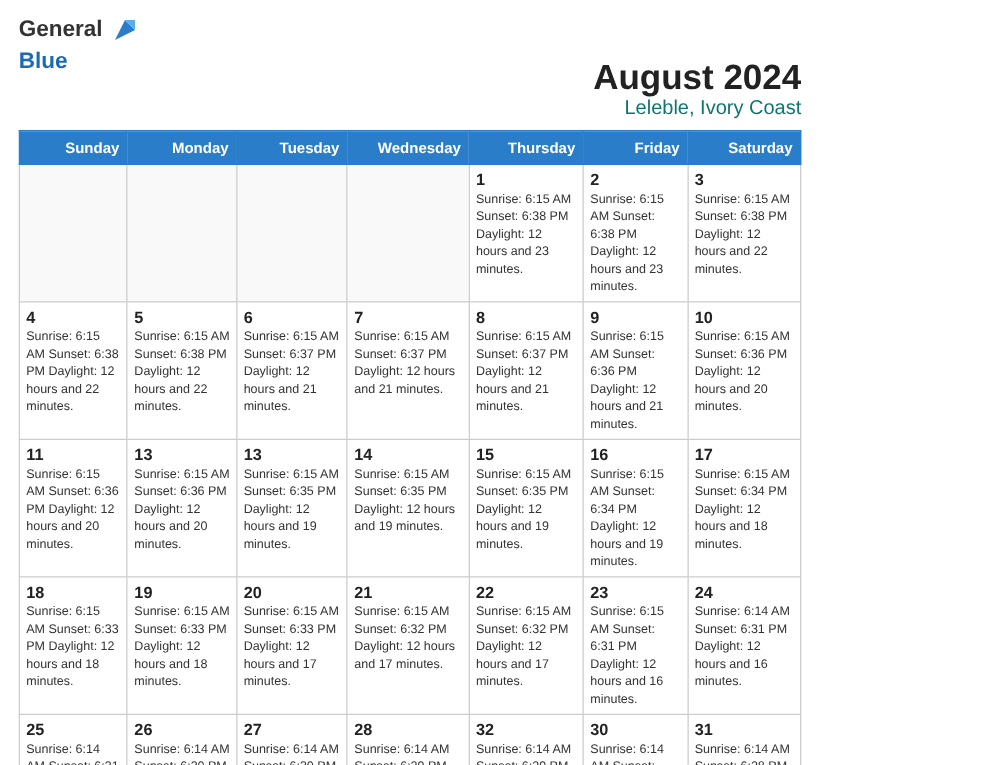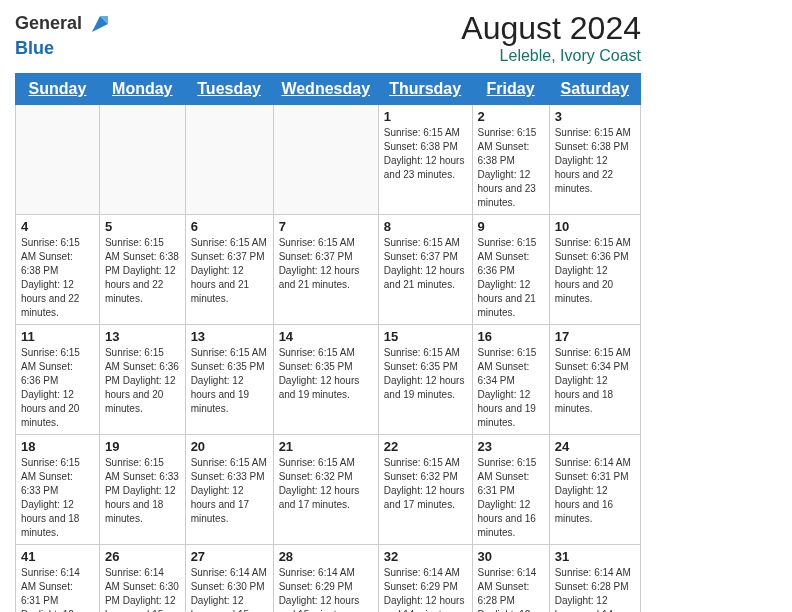--- a/index.html
+++ b/index.html
@@ -34,42 +34,42 @@
     .logo-blue { color: #1a6bb5; }
     .logo-icon {
       width: 28px;
       height: 28px;
       margin-left: 4px;
     }
     .title-block {
       text-align: right;
     }
     .month-year {
-      font-size: 32px;
-      font-weight: normal;
+      font-size: 28px;
+      font-weight: bold;
       color: #222;
+      margin-top: 36px;
     }
     .location {
       font-size: 16px;
       color: #0f766e;
     }
     .calendar {
       width: 100%;
       border-collapse: collapse;
       font-size: 11px;
     }
     .calendar th {
       background-color: #2a7dc9;
       color: white;
-      text-align: center;
+      text-align: right;
       padding: 6px 6px;
-      font-size: 16px;
+      font-size: 12px;
       font-weight: bold;
       border: 1px solid #2a7dc9;
-      text-decoration: underline;
     }
     .calendar td {
       border: 1px solid #ccc;
       vertical-align: top;
       padding: 4px 5px;
       width: 113px;
       height: 82px;
       background: #fff;
     }
     .calendar td.empty {
@@ -308,21 +308,21 @@
           <td>
             <span class="day-number">24</span>
             <div class="day-info">Sunrise: 6:14 AM
 Sunset: 6:31 PM
 Daylight: 12 hours
 and 16 minutes.</div>
           </td>
         </tr>
         <tr>
           <td>
-            <span class="day-number">41</span>
+            <span class="day-number">25</span>
             <div class="day-info">Sunrise: 6:14 AM
 Sunset: 6:31 PM
 Daylight: 12 hours
 and 16 minutes.</div>
           </td>
           <td>
             <span class="day-number">26</span>
             <div class="day-info">Sunrise: 6:14 AM
 Sunset: 6:30 PM
 Daylight: 12 hours

